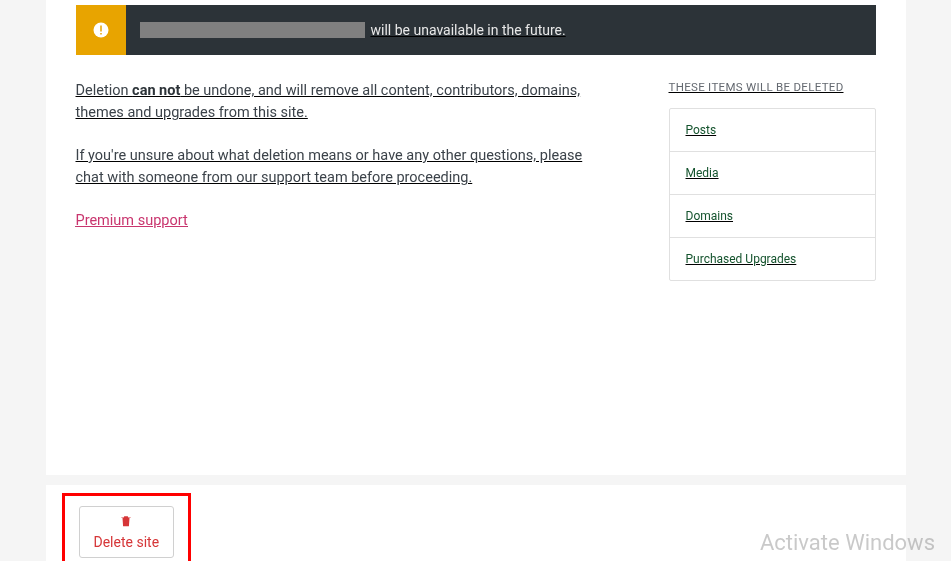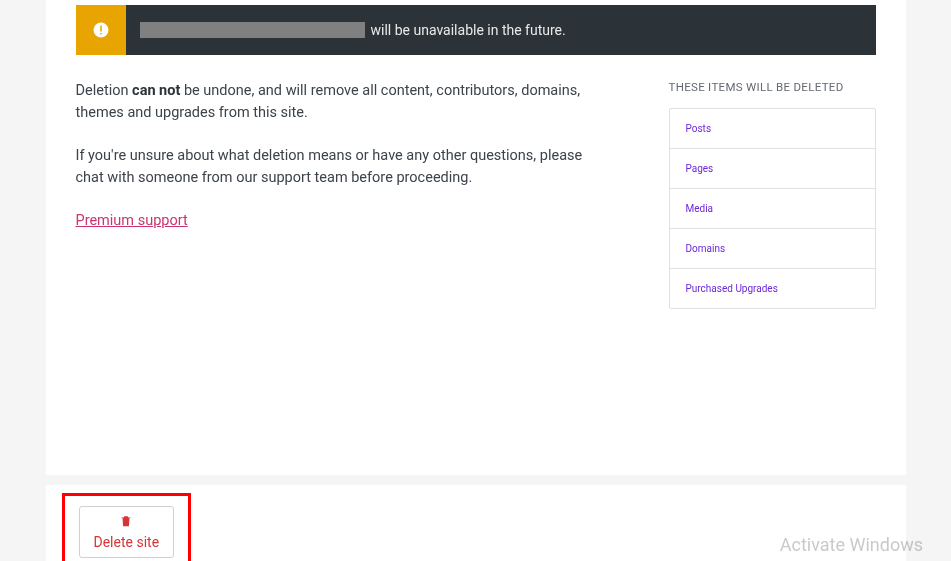--- a/index.html
+++ b/index.html
@@ -8,20 +8,21 @@
       background: #f5f5f5;
       width: 951px;
       height: 561px;
       position: relative;
       overflow: hidden;
     }
     .outer-container {
       background: #f5f5f5;
       padding: 0 20px;
       height: 100%;
+      text-decoration: underline;
     }
     .card {
       background: #fff;
       margin: 0 auto;
       width: 860px;
       padding: 0;
       position: relative;
       min-height: 475px;
     }
     .warning-banner {
@@ -86,22 +87,22 @@
       color: #646970;
       margin-bottom: 14px;
       font-weight: 400;
     }
     .deleted-list {
       border: 1px solid #e0e0e0;
       border-radius: 2px;
     }
     .deleted-item {
       padding: 14px 16px;
-      font-size: 10px;
-      color: #6d28d9;
+      font-size: 12px;
+      color: #14532d;
       border-bottom: 1px solid #e0e0e0;
     }
     .deleted-item:last-child { border-bottom: none; }
 
     .footer-bar {
       background: #fff;
       width: 860px;
       margin: 10px auto 0 auto;
       padding: 18px 30px;
       position: relative;
@@ -123,24 +124,24 @@
       font-size: 14px;
       padding: 7px 14px;
       border-radius: 3px;
       cursor: pointer;
       font-family: inherit;
       flex-direction: column;
     }
     .delete-btn svg { width: 14px; height: 14px; }
     .watermark {
       position: absolute;
-      right: 28px;
+      right: 16px;
       bottom: 6px;
       color: rgba(100,100,100,0.35);
-      font-size: 18px;
+      font-size: 22px;
       font-weight: 400;
       pointer-events: none;
     }
   </style>
 </head>
 <body>
 
 <div class="outer-container">
   <div class="card">
 
@@ -164,21 +165,20 @@
           <span>Deletion </span><strong>can not</strong><span> be undone, and will remove all content, contributors, domains, themes and upgrades from this site.</span>
         </p>
         <p>If you're unsure about what deletion means or have any other questions, please chat with someone from our support team before proceeding.</p>
         <a class="support-link">Premium support</a>
       </div>
 
       <div class="right-col">
         <div class="right-heading">THESE ITEMS WILL BE DELETED</div>
         <div class="deleted-list">
           <div class="deleted-item">Posts</div>
-          <div class="deleted-item">Pages</div>
           <div class="deleted-item">Media</div>
           <div class="deleted-item">Domains</div>
           <div class="deleted-item">Purchased Upgrades</div>
         </div>
       </div>
     </div>
   </div>
 
   <div class="footer-bar">
     <div class="delete-btn-highlight">

